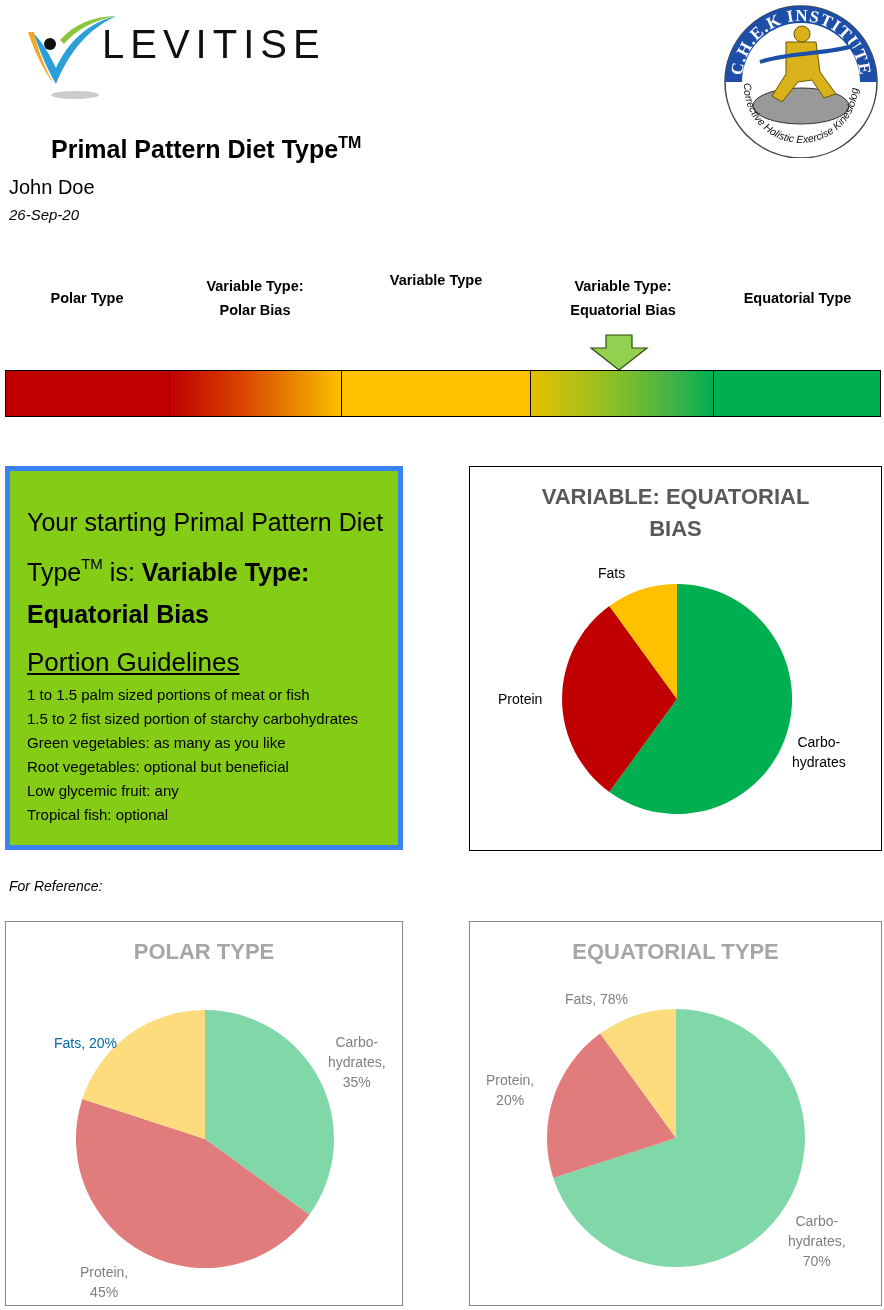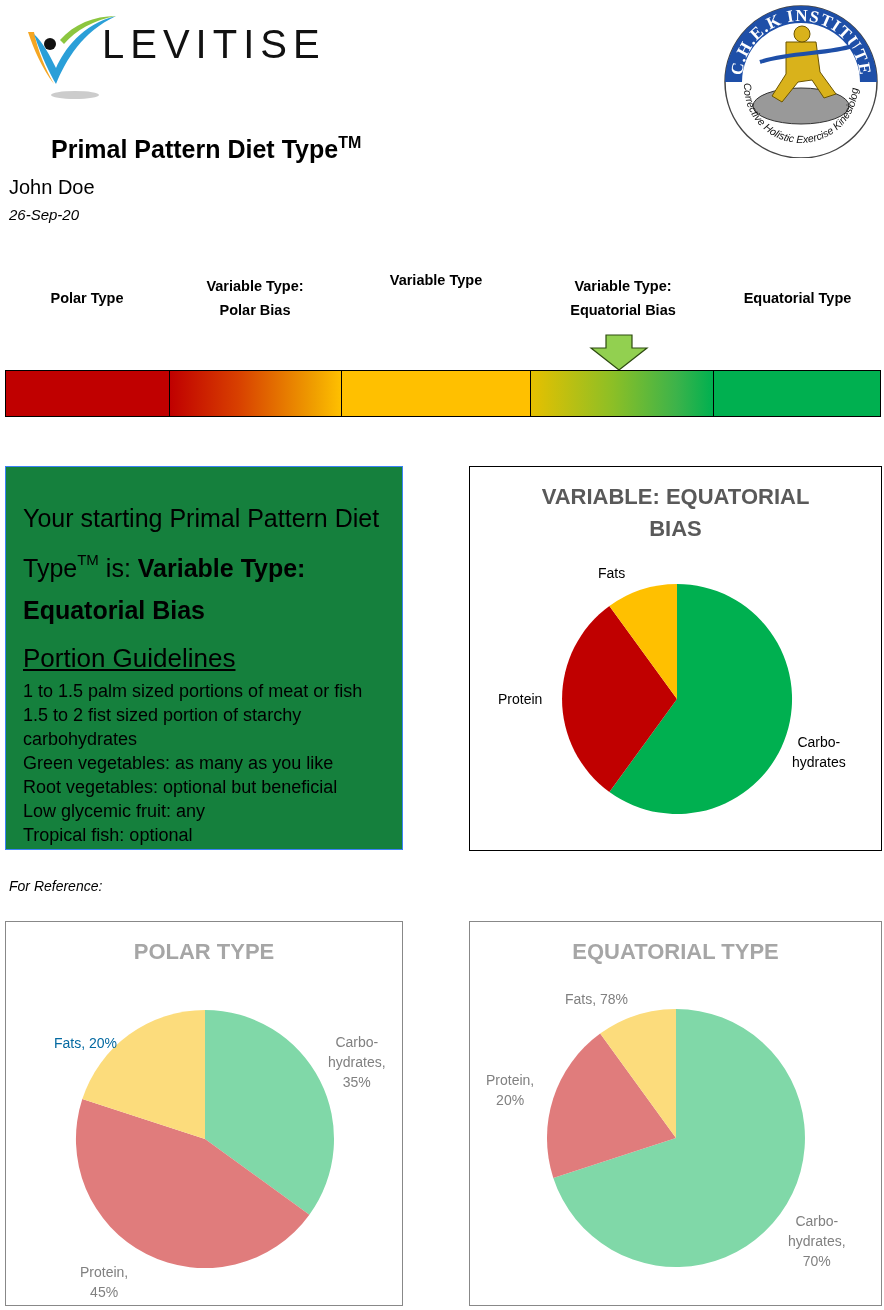--- a/index.html
+++ b/index.html
@@ -10,25 +10,25 @@
   #chek{left:720px;top:2px;width:162px;height:156px;}
   #title{left:10px;top:134px;font-size:25px;font-weight:bold;margin-left:41px;}
   #title sup{font-size:16px;vertical-align:10px;}
   #client{left:9px;top:176px;font-size:20px;}
   #date{left:9px;top:206px;font-size:15px;font-style:italic;}
   .scale-label{position:absolute;font-size:14.5px;font-weight:bold;text-align:center;line-height:24px;}
   #scale-bar{left:5px;top:370px;width:876px;height:47px;border:1px solid #000;display:flex;box-sizing:border-box;}
   .seg{height:100%;border-right:1px solid #000;box-sizing:border-box;}
   .seg:last-child{border-right:none;}
   #arrow{left:589px;top:334px;width:60px;height:38px;}
-  #info-box{left:5px;top:466px;width:398px;height:384px;background:#15803d;border:1px solid #3b82f6;box-sizing:border-box;}
+  #info-box{left:5px;top:466px;width:398px;height:384px;background:#84cc16;border:5px solid #3b82f6;box-sizing:border-box;}
   #info-head{left:17px;top:30px;width:375px;font-size:25px;line-height:42px;}
   #info-head sup{font-size:15px;vertical-align:12px;}
   #portion-title{left:17px;top:176px;font-size:26px;text-decoration:underline;}
-  #portion-list{left:17px;top:212px;font-size:18px;line-height:24px;margin:0;padding:0;list-style:none;}
+  #portion-list{left:17px;top:212px;font-size:15px;line-height:24px;margin:0;padding:0;list-style:none;}
   .chart-box{position:absolute;border:1px solid #000;background:#fff;box-sizing:border-box;}
   .chart-box.ref{border-color:#888;}
   .chart-title{position:absolute;left:0;width:100%;text-align:center;font-weight:bold;font-size:22px;line-height:32px;}
   .chart-svg{position:absolute;left:0;top:0;}
   .pie-label{position:absolute;font-size:14px;text-align:center;line-height:20px;}
   #ref-label{left:9px;top:878px;font-size:14px;font-style:italic;}
 </style>
 </head>
 <body>
 

